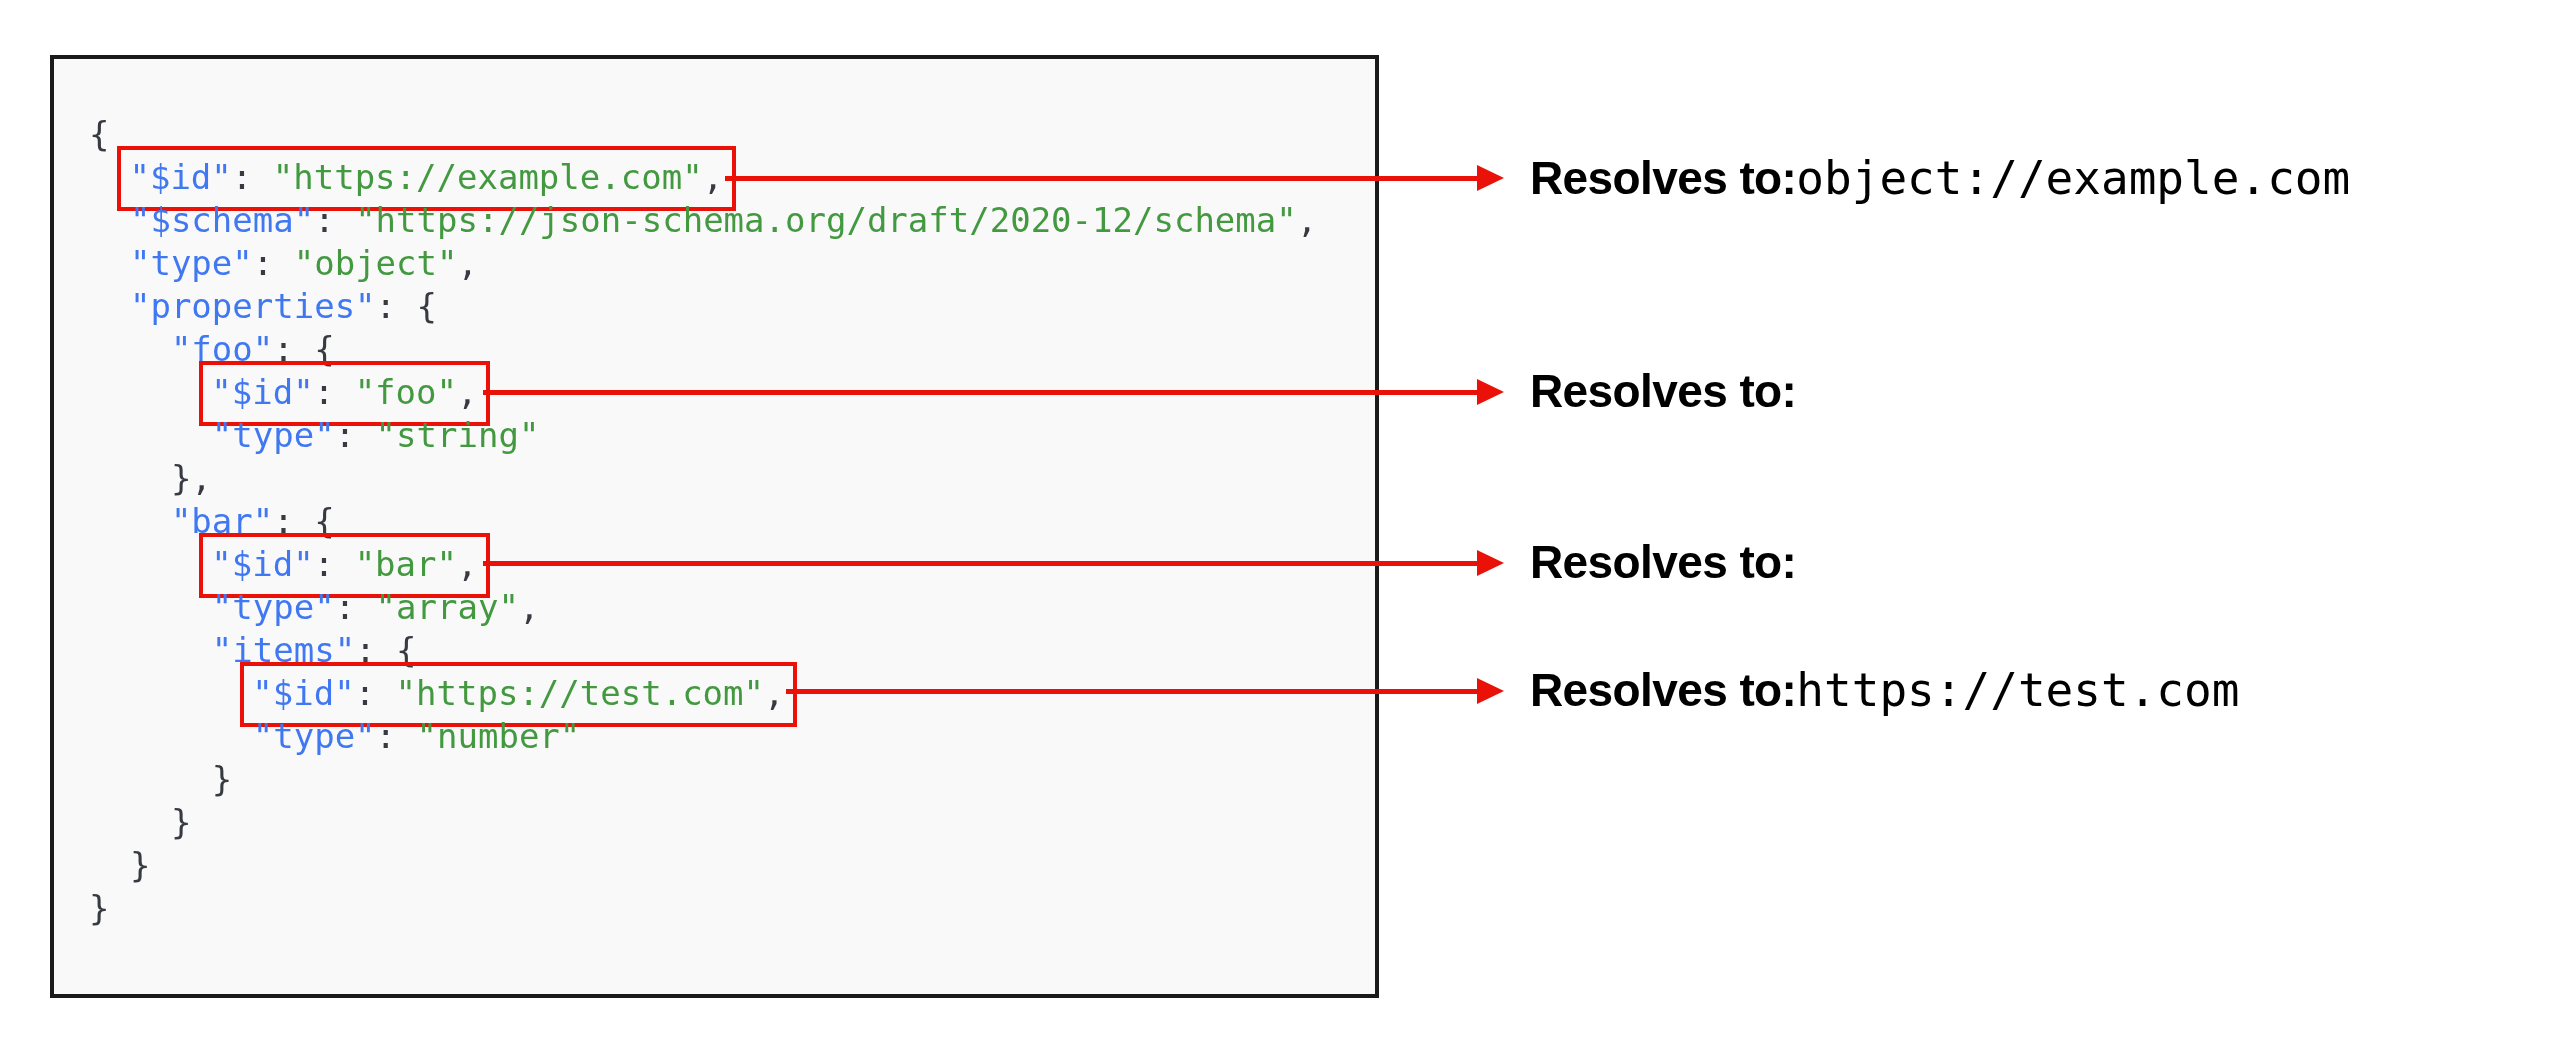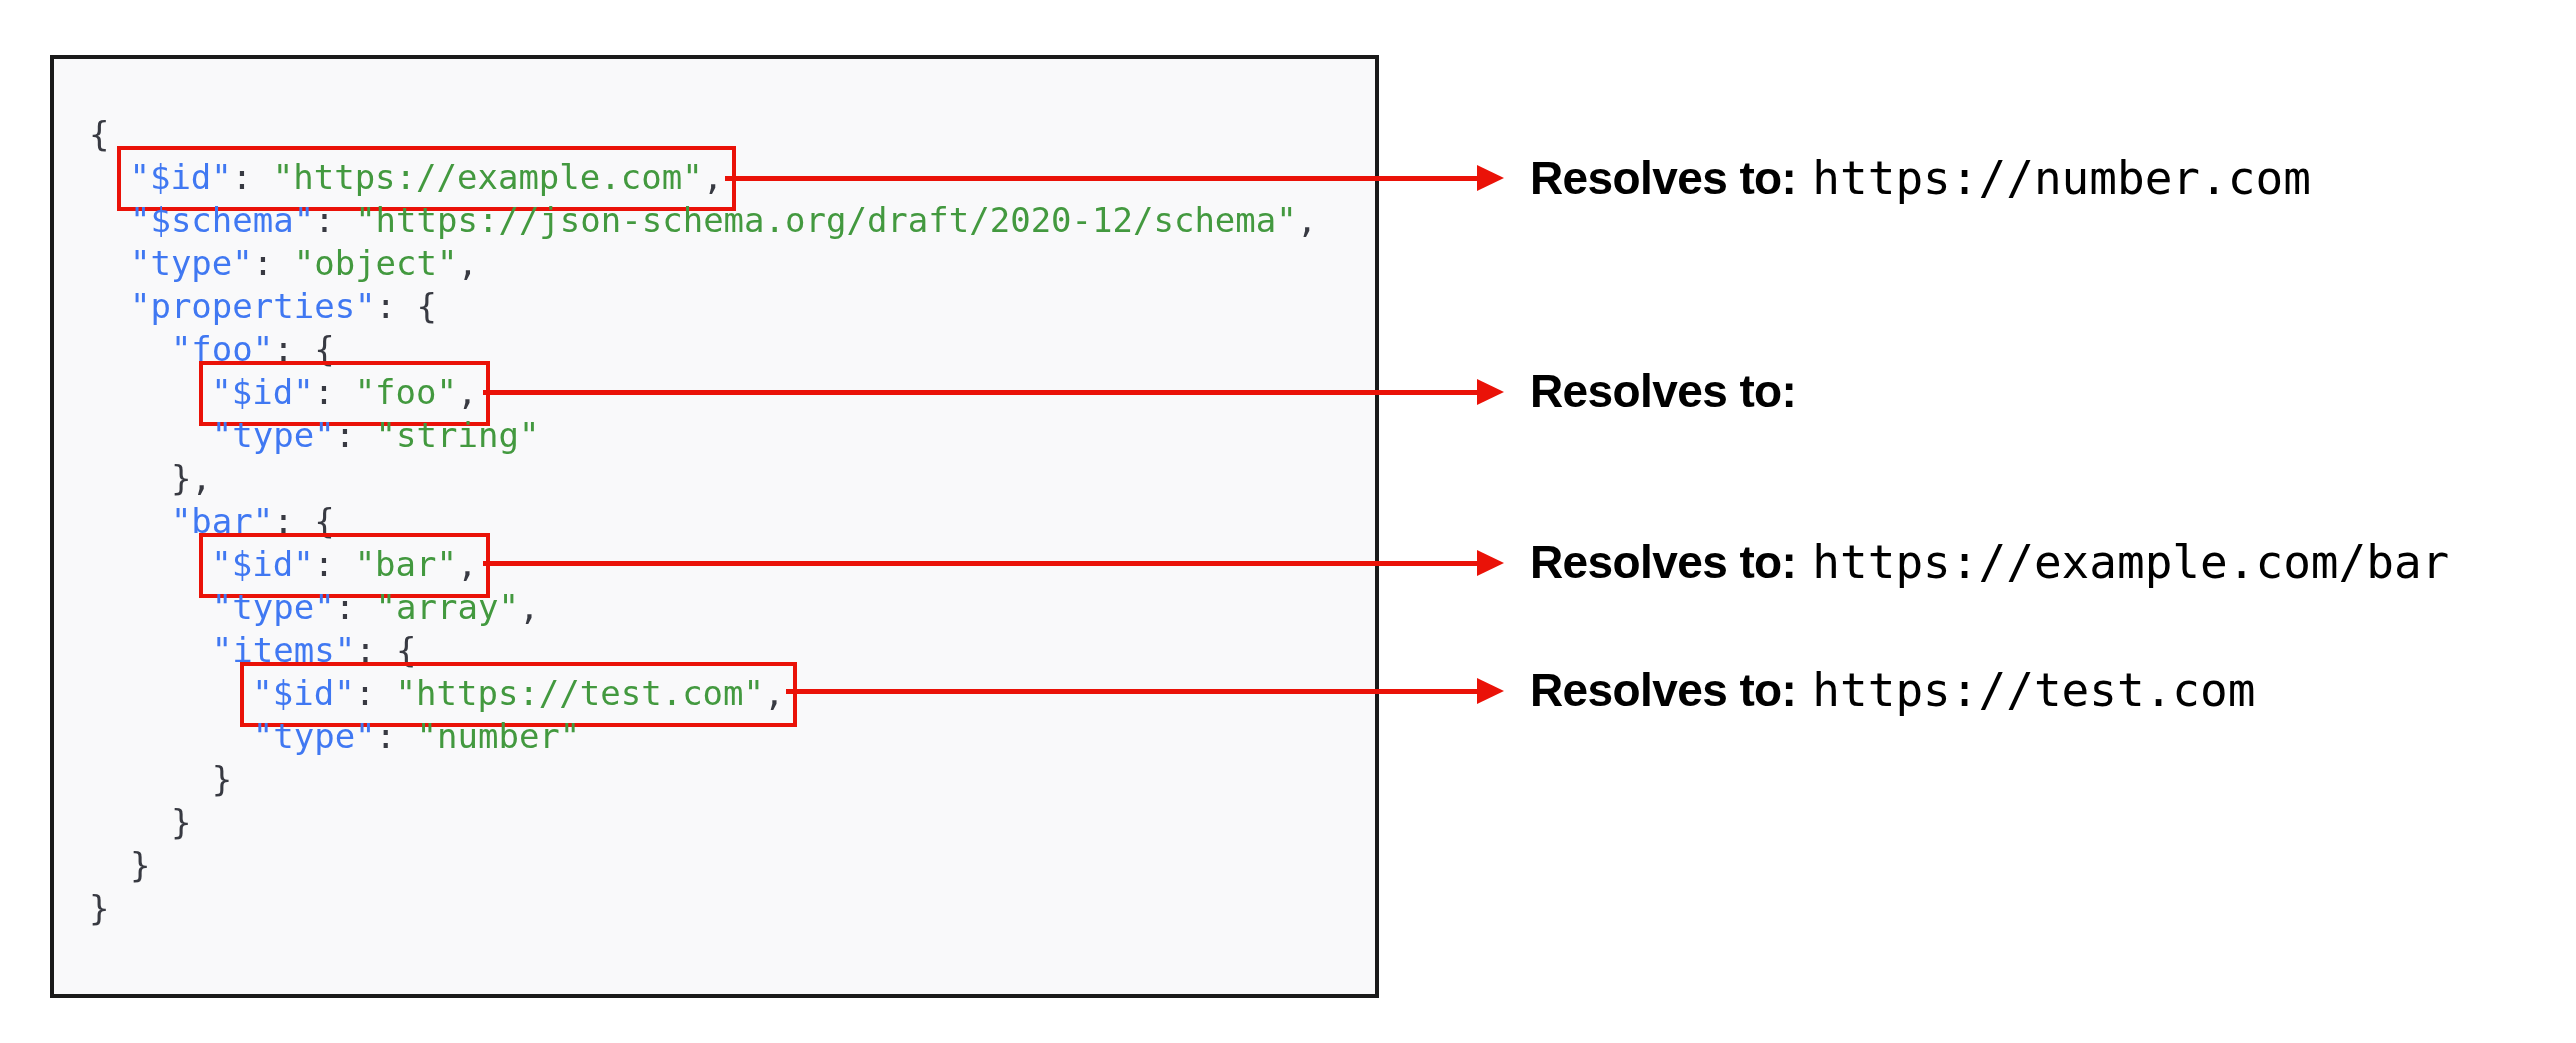--- a/index.html
+++ b/index.html
@@ -60,52 +60,50 @@
     display: flex;
     align-items: baseline;
     white-space: nowrap;
     z-index: 6;
   }
   .annotation-label {
     font-family: "Liberation Sans", sans-serif;
     font-weight: 700;
     font-size: 46px;
     color: #000000;
-    margin-right: 16px;
     letter-spacing: -0.6px;
   }
   .annotation-value {
     font-family: "DejaVu Sans Mono", monospace;
     font-size: 46px;
     color: #000000;
   }
 </style>
 </head>
 <body>
 
 <div id="canvas">
   <div class="code-panel"></div>
   <div class="code-block"><div class="code-line"><span class="tok-punct">{</span></div><div class="code-line"><span>  </span><span class="hl"><span class="tok-key">"$id"</span><span class="tok-punct">: </span><span class="tok-string">"https://example.com"</span><span class="tok-punct">,</span></span></div><div class="code-line"><span>  </span><span class="tok-key">"$schema"</span><span class="tok-punct">: </span><span class="tok-string">"https://json-schema.org/draft/2020-12/schema"</span><span class="tok-punct">,</span></div><div class="code-line"><span>  </span><span class="tok-key">"type"</span><span class="tok-punct">: </span><span class="tok-string">"object"</span><span class="tok-punct">,</span></div><div class="code-line"><span>  </span><span class="tok-key">"properties"</span><span class="tok-punct">: {</span></div><div class="code-line"><span>    </span><span class="tok-key">"foo"</span><span class="tok-punct">: {</span></div><div class="code-line"><span>      </span><span class="hl"><span class="tok-key">"$id"</span><span class="tok-punct">: </span><span class="tok-string">"foo"</span><span class="tok-punct">,</span></span></div><div class="code-line"><span>      </span><span class="tok-key">"type"</span><span class="tok-punct">: </span><span class="tok-string">"string"</span></div><div class="code-line"><span>    </span><span class="tok-punct">},</span></div><div class="code-line"><span>    </span><span class="tok-key">"bar"</span><span class="tok-punct">: {</span></div><div class="code-line"><span>      </span><span class="hl"><span class="tok-key">"$id"</span><span class="tok-punct">: </span><span class="tok-string">"bar"</span><span class="tok-punct">,</span></span></div><div class="code-line"><span>      </span><span class="tok-key">"type"</span><span class="tok-punct">: </span><span class="tok-string">"array"</span><span class="tok-punct">,</span></div><div class="code-line"><span>      </span><span class="tok-key">"items"</span><span class="tok-punct">: {</span></div><div class="code-line"><span>        </span><span class="hl"><span class="tok-key">"$id"</span><span class="tok-punct">: </span><span class="tok-string">"https://test.com"</span><span class="tok-punct">,</span></span></div><div class="code-line"><span>        </span><span class="tok-key">"type"</span><span class="tok-punct">: </span><span class="tok-string">"number"</span></div><div class="code-line"><span>      </span><span class="tok-punct">}</span></div><div class="code-line"><span>    </span><span class="tok-punct">}</span></div><div class="code-line"><span>  </span><span class="tok-punct">}</span></div><div class="code-line"><span class="tok-punct">}</span></div></div>
   <div id="overlay">
       <div class="connector-line" style="left: 725px; top: 176px; width: 753px;"></div>
       <div class="arrowhead" style="left: 1477px; top: 165px;"></div>
       <div class="annotation" style="left: 1530px; top: 179px;">
         <span class="annotation-label">Resolves to:</span>
-        <span class="annotation-value">https://number.com</span>
+        <span class="annotation-value">object://example.com</span>
       </div>
       <div class="connector-line" style="left: 483px; top: 390px; width: 995px;"></div>
       <div class="arrowhead" style="left: 1477px; top: 379px;"></div>
       <div class="annotation" style="left: 1530px; top: 392px;">
         <span class="annotation-label">Resolves to:</span>
       </div>
       <div class="connector-line" style="left: 483px; top: 561px; width: 995px;"></div>
       <div class="arrowhead" style="left: 1477px; top: 550px;"></div>
       <div class="annotation" style="left: 1530px; top: 563px;">
         <span class="annotation-label">Resolves to:</span>
-        <span class="annotation-value">https://example.com/bar</span>
       </div>
       <div class="connector-line" style="left: 786px; top: 689px; width: 692px;"></div>
       <div class="arrowhead" style="left: 1477px; top: 678px;"></div>
       <div class="annotation" style="left: 1530px; top: 691px;">
         <span class="annotation-label">Resolves to:</span>
         <span class="annotation-value">https://test.com</span>
       </div>
     </div>
 </div>
 

